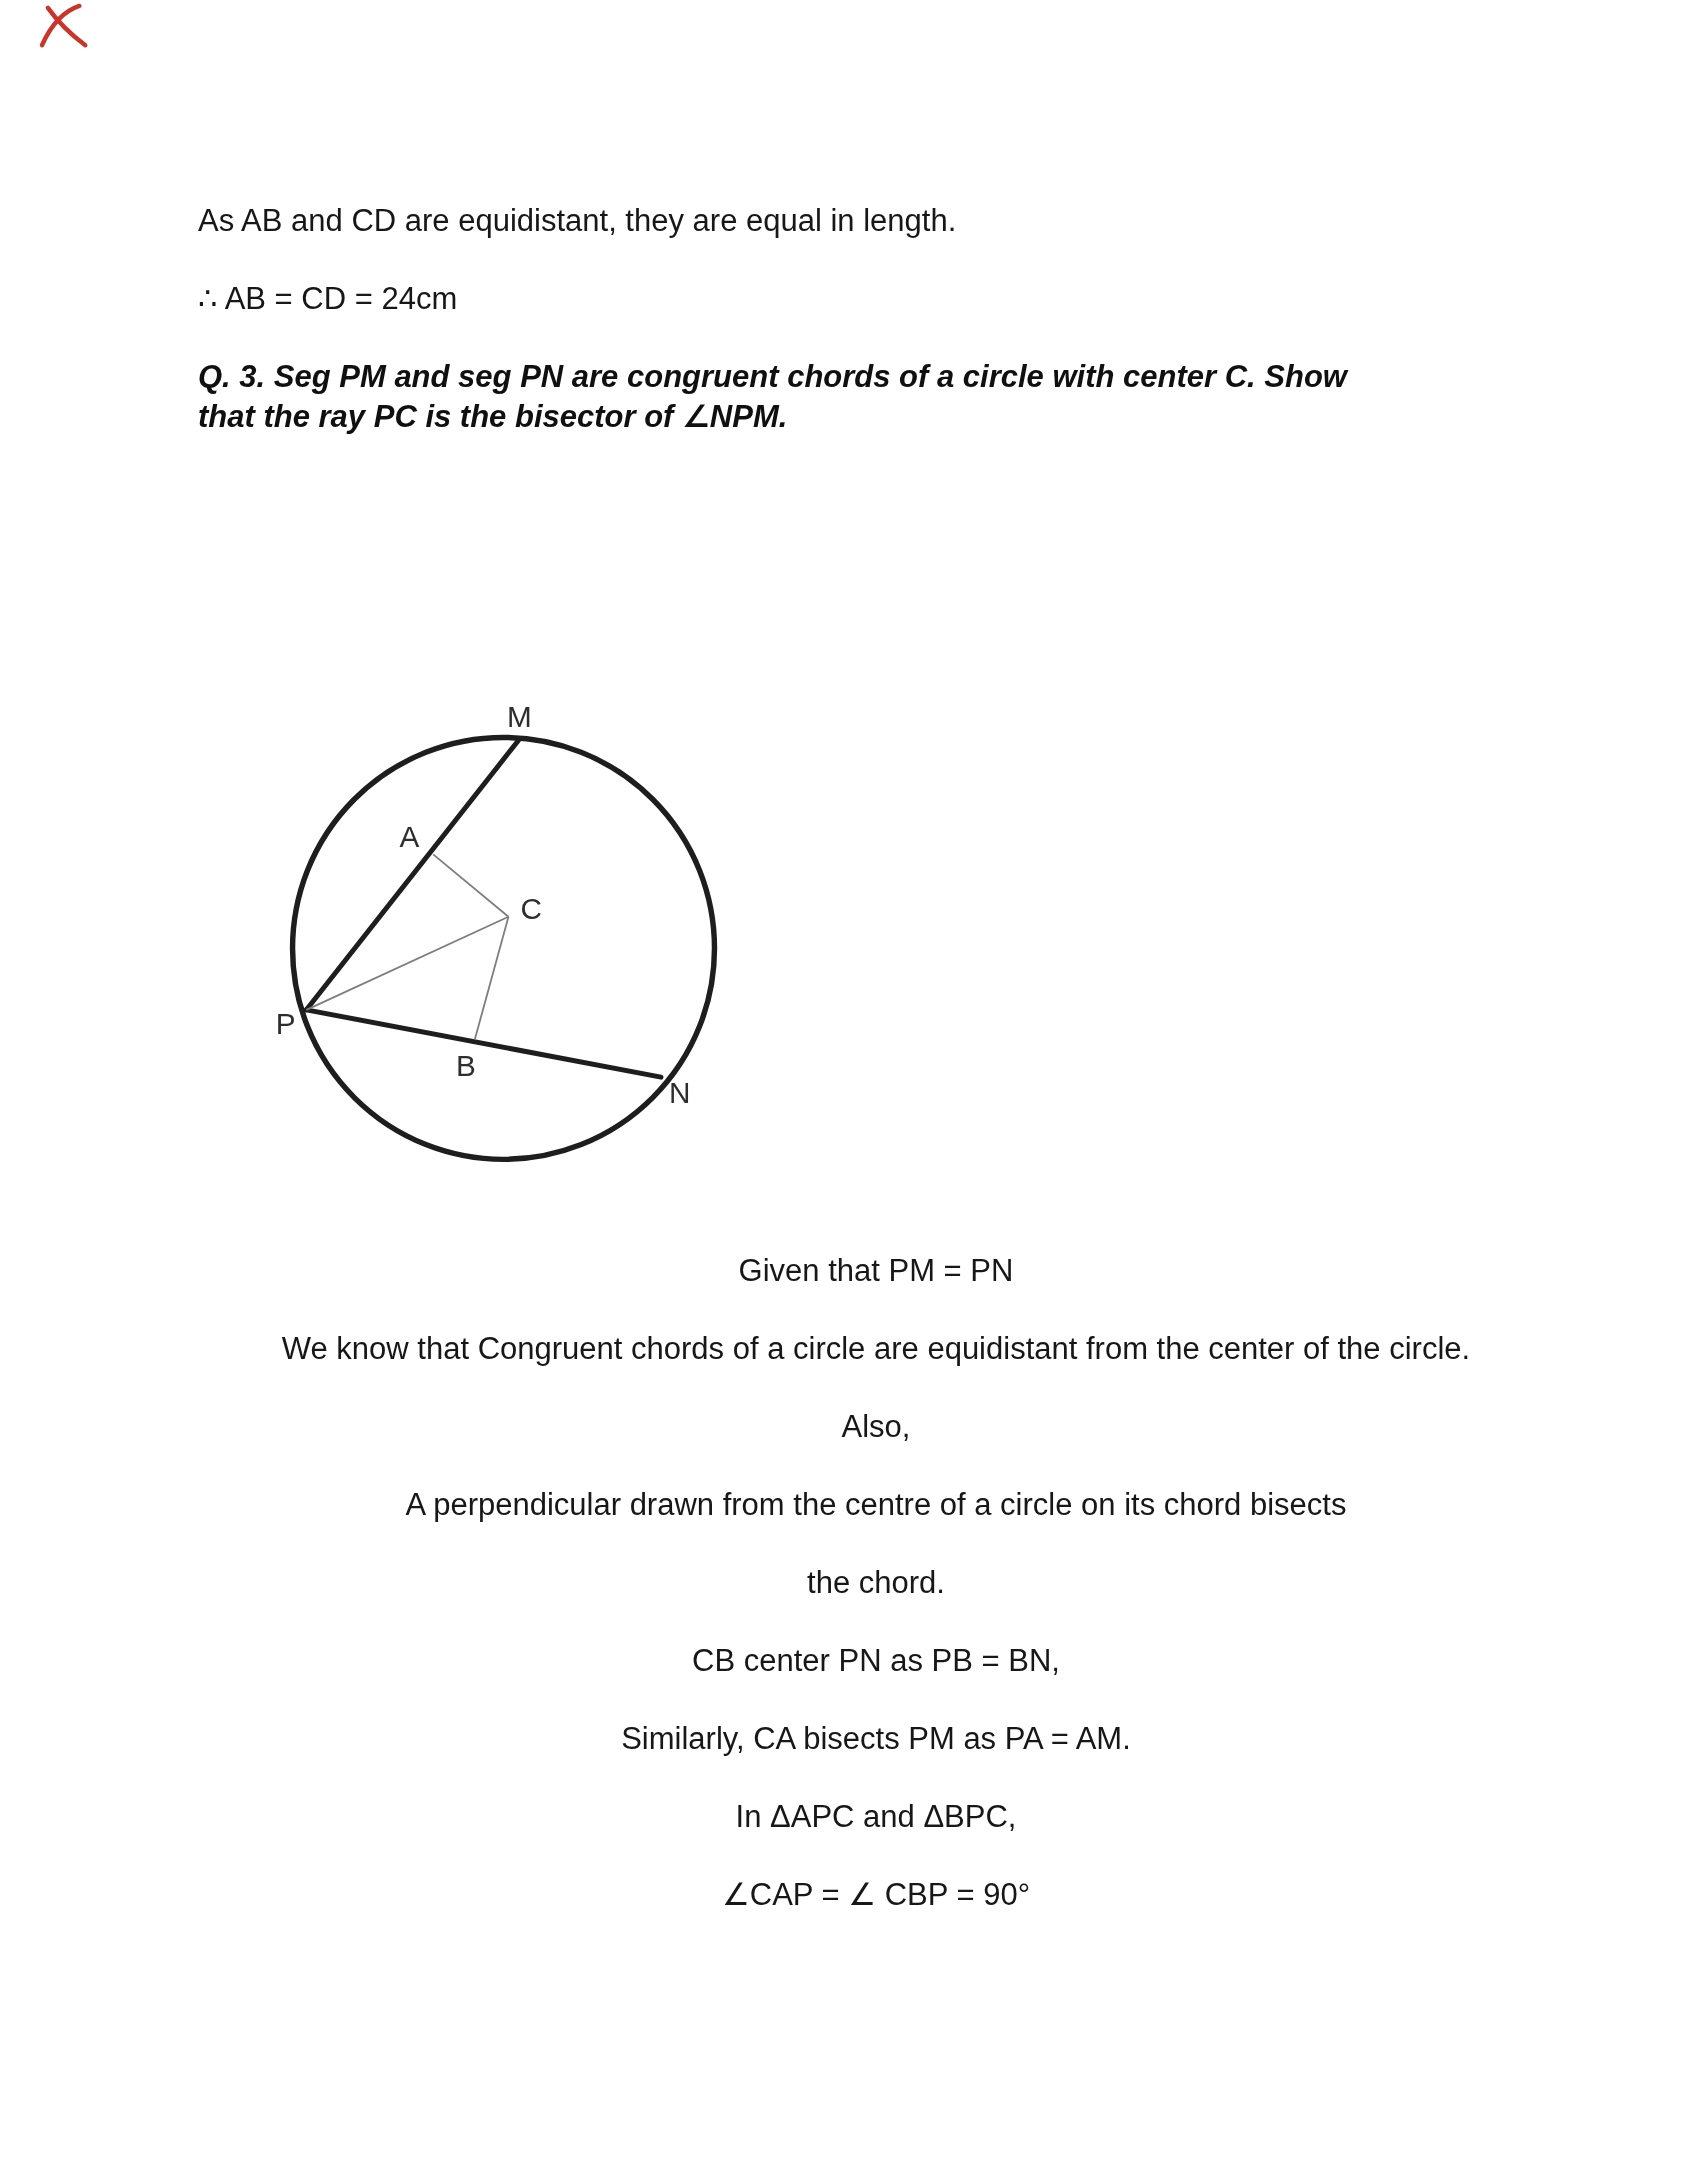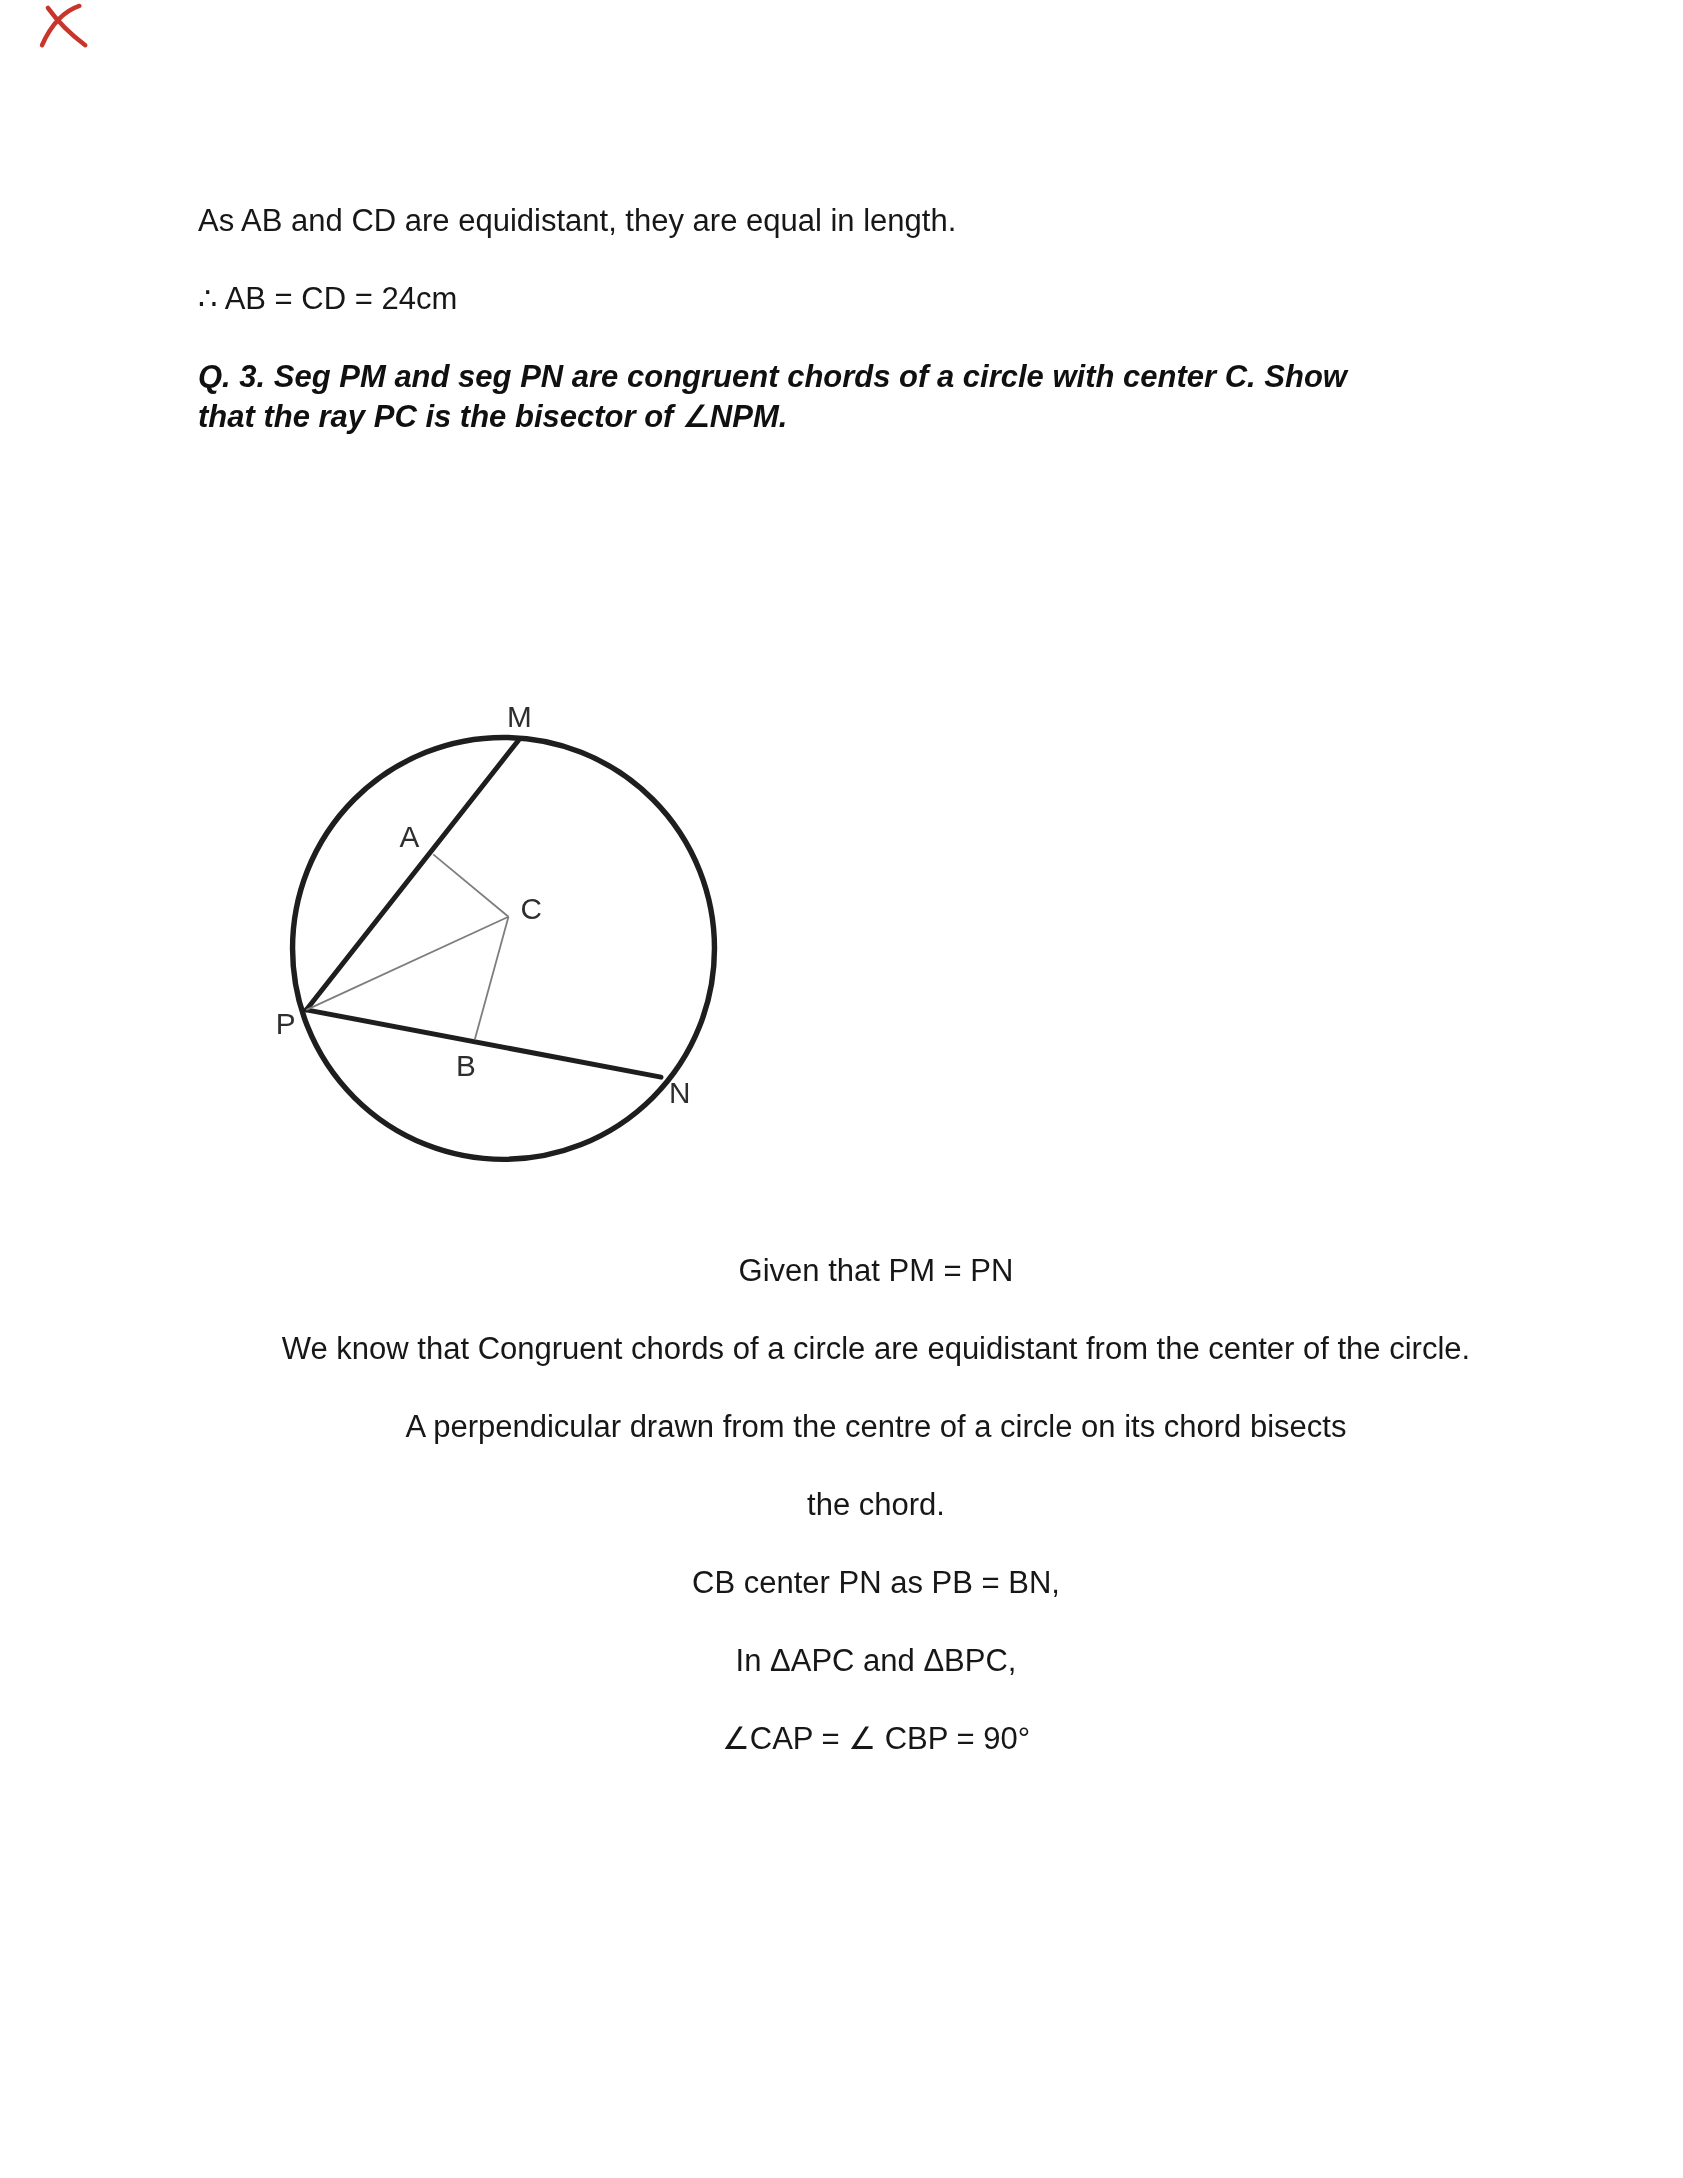--- a/index.html
+++ b/index.html
@@ -66,21 +66,23 @@
     <text class="diagram-label" x="413" y="856" text-anchor="middle">A</text>
     <text class="diagram-label" x="536" y="928" text-anchor="middle">C</text>
     <text class="diagram-label" x="288" y="1044" text-anchor="middle">P</text>
     <text class="diagram-label" x="470" y="1087" text-anchor="middle">B</text>
     <text class="diagram-label" x="686" y="1114" text-anchor="middle">N</text>
   </svg>
 
   <div class="block block-lower">
     <p class="para">Given that PM = PN</p>
     <p class="para">We know that Congruent chords of a circle are equidistant from the center of the circle.</p>
+    <p class="para">Also,</p>
     <p class="para">A perpendicular drawn from the centre of a circle on its chord bisects</p>
     <p class="para">the chord.</p>
     <p class="para">CB center PN as PB = BN,</p>
+    <p class="para">Similarly, CA bisects PM as PA = AM.</p>
     <p class="para">In ΔAPC and ΔBPC,</p>
     <p class="para">∠CAP = ∠ CBP = 90°</p>
   </div>
 
 </div>
 
 
 </body></html>

